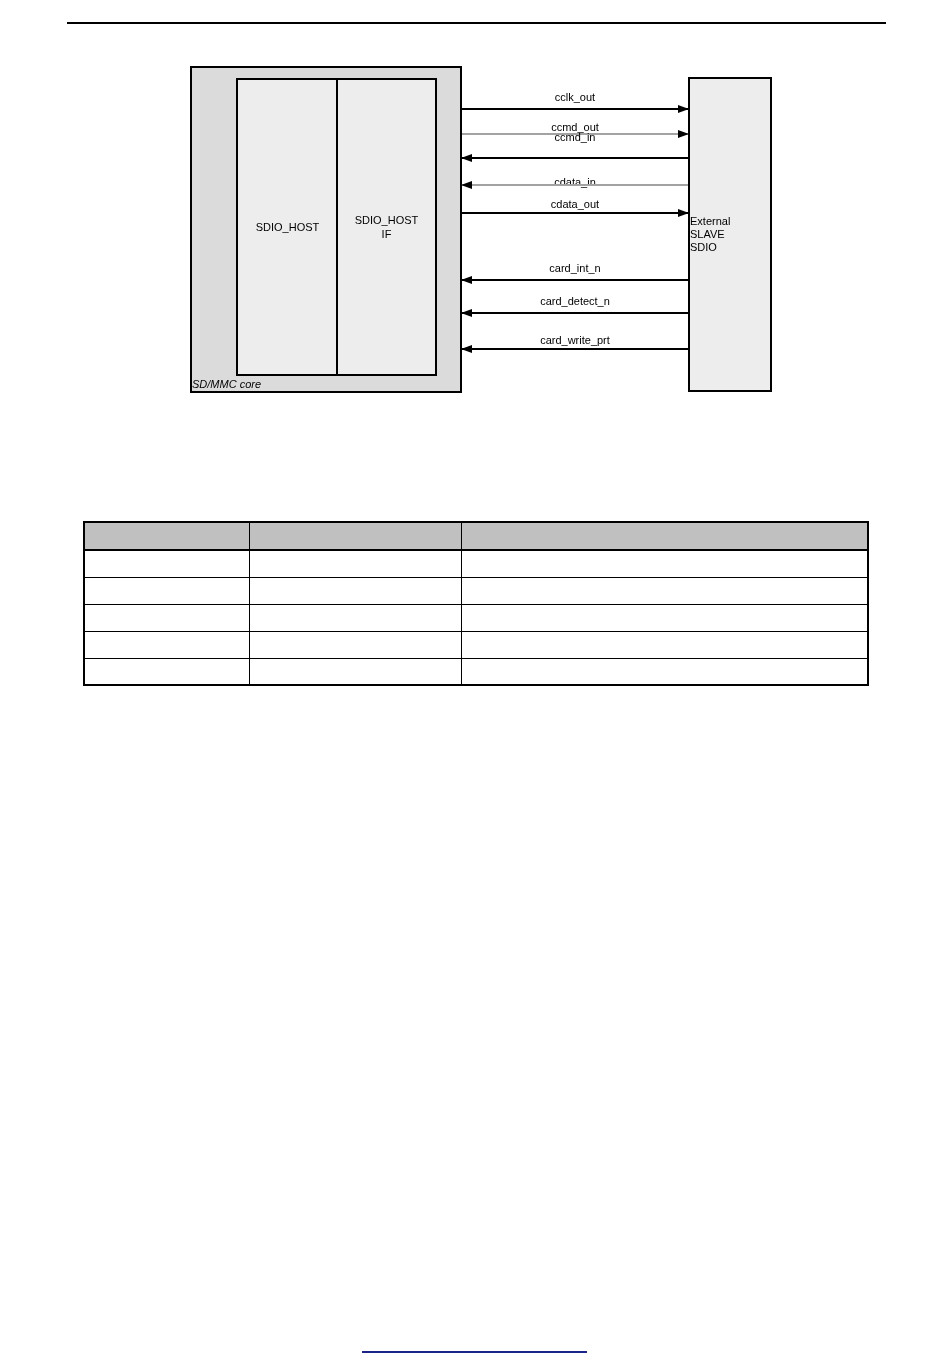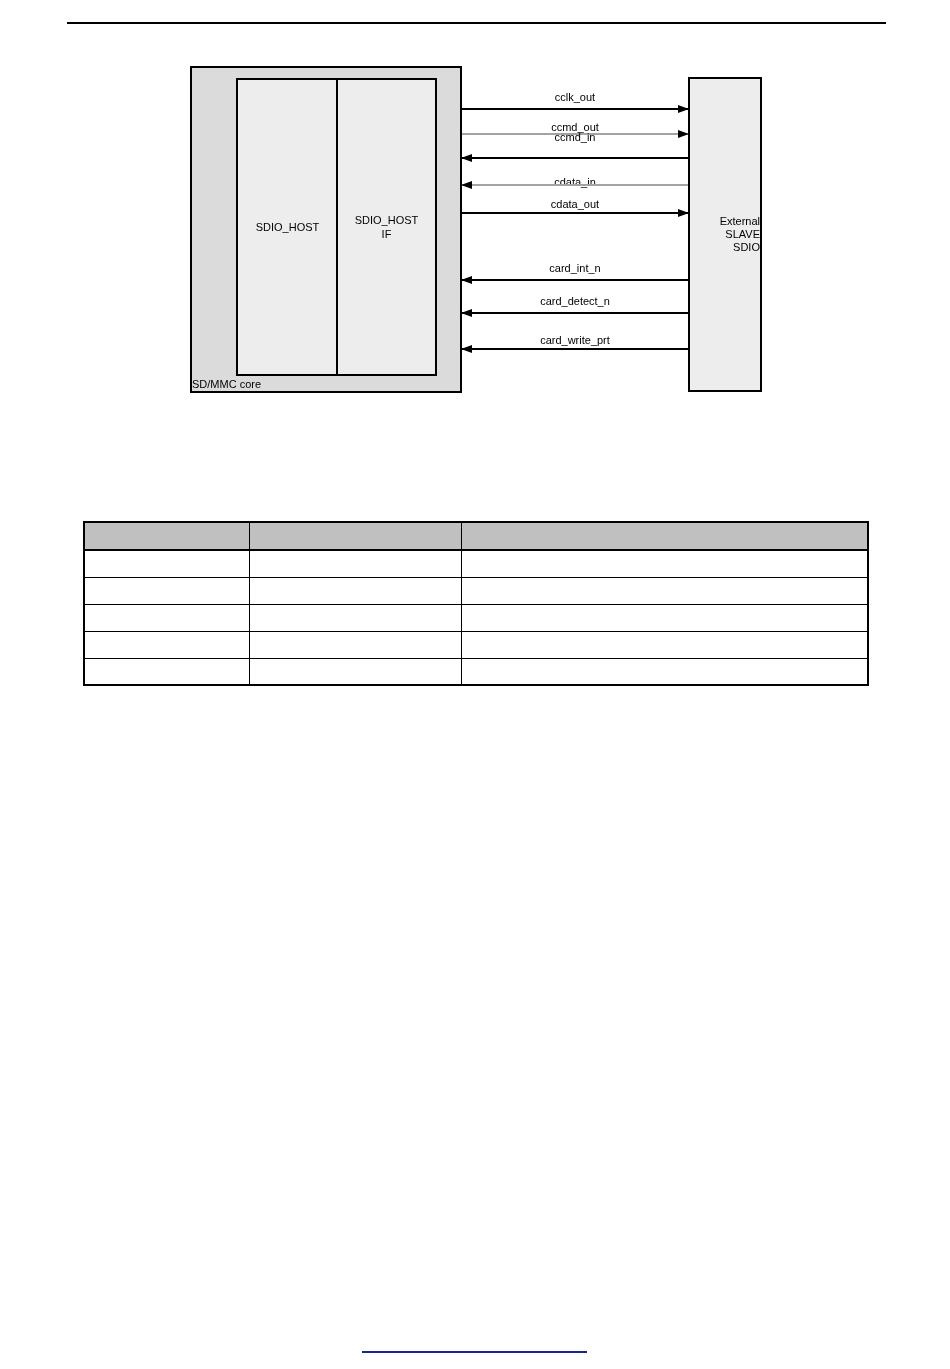--- a/index.html
+++ b/index.html
@@ -23,26 +23,26 @@
   }
   .block {
     position:absolute; top:78px; height:298px; width:101px;
     background:#ededed; border:2px solid #000;
     display:flex; flex-direction:column; align-items:center; justify-content:center;
     font-size:11px; line-height:14px; text-align:center;
   }
   .block.host { left:236px; border-right:none; }
   .block.hostif { left:336px; }
   .core-label {
-    position:absolute; left:192px; top:378px; font-size:11px; line-height:13px;
+    position:absolute; left:192px; top:378px; font-size:11px; line-height:13px;font-style:italic;
   }
   .slave-box {
-    position:absolute; left:688px; top:77px; width:74px; height:315px;
+    position:absolute; left:688px; top:77px; width:84px; height:315px;
     background:#ededed; border:2px solid #000;
-    display:flex; flex-direction:column; align-items:flex-end; justify-content:center;
+    display:flex; flex-direction:column; align-items:flex-start; justify-content:center;
     font-size:11px; line-height:13px; text-align:center;
   }
 
   
   .signal { position:absolute; left:462px; top:0; width:226px; }
   .signal-label {
     position:absolute; left:0; width:226px; text-align:center;
     font-size:11px; line-height:13px; white-space:nowrap;
   }
   .signal-line { position:absolute; left:0; width:226px; height:2px; background:#000; }

